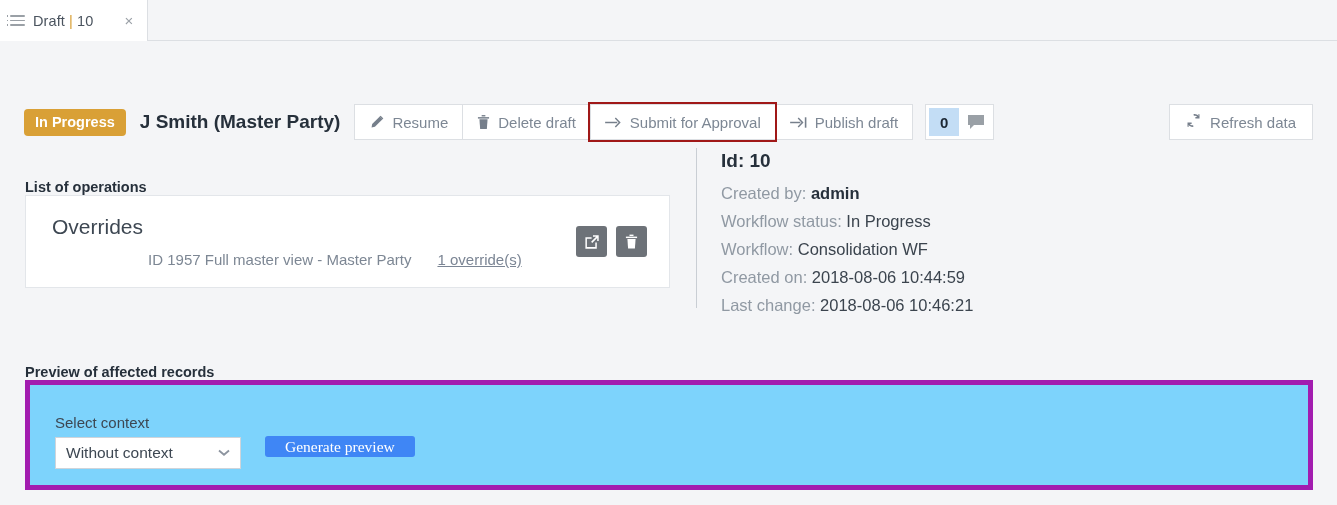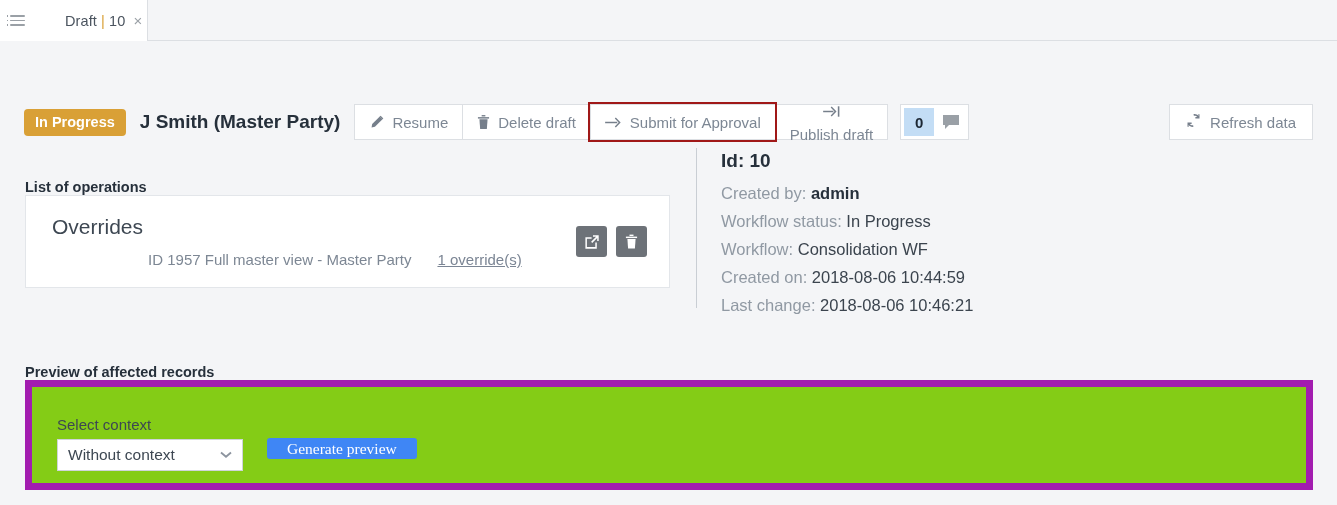--- a/index.html
+++ b/index.html
@@ -37,21 +37,20 @@
     background: #9aa0a6; border-radius: 1px;
     position: relative;
   }
   .tab-list-icon i::before {
     content: ""; position: absolute; left: -3.5px; top: 0;
     width: 1.8px; height: 1.6px; background: #9aa0a6;
   }
   .tab-title {
     font-size: 14.5px; color: #4b545f; white-space: nowrap;
     letter-spacing: .1px;
-    margin-left: 32px;
   }
   .tab-title .sep { color: #d9a036; }
   .tab-close {
     margin-left: auto;
     width: 16px; height: 16px;
     color: #9aa0a6; font-size: 15px; line-height: 15px;
     text-align: center; cursor: pointer;
   }
 
   
@@ -74,21 +73,21 @@
   .btn-group { display: flex; align-items: stretch; height: 36px; }
   .tbtn {
     display: flex; align-items: center; gap: 8px;
     background: #ffffff;
     border: 1px solid #dcdfe3;
     border-right-width: 0;
     padding: 0 14px;
     font-size: 15px; color: #7d8794;
     white-space: nowrap; cursor: pointer;
   }
-  .tbtn:last-child { border-right-width: 1px; flex-direction: column; }
+  .tbtn:last-child { border-right-width: 1px; }
   .tbtn .ic { color: #707a86; display: flex; align-items: center; }
   .highlight-box {
     position: relative;
     outline: 2px solid #a01818;
     outline-offset: 0;
     z-index: 3;
   }
   .count-group {
     display: flex; align-items: stretch; height: 36px;
     border: 1px solid #dcdfe3; background: #fff;
@@ -159,22 +158,22 @@
     margin-bottom: 6px;
   }
   .meta-row { font-size: 16.5px; color: #9099a3; white-space: nowrap; line-height: 26px; }
   .meta-row b { color: #26303b; font-weight: bold; }
   .meta-row span.v { color: #3b444e; font-weight: normal; }
 
   
   .preview-panel {
     position: absolute; left: 25px; top: 380px;
     width: 1288px; height: 110px;
-    background: #84cc16;
-    border: 7px solid #a21caf;
+    background: #7dd3fc;
+    border: 5px solid #a21caf;
   }
   .select-label {
     position: absolute; left: 25px; top: 29px;
     font-size: 15px; color: #3d4752;
   }
   .select-wrap {
     position: absolute; left: 25px; top: 52px;
     width: 186px; height: 32px;
     border: 1px solid #cfd4da; background: #fff;
     display: flex; align-items: center; padding: 0 10px;

